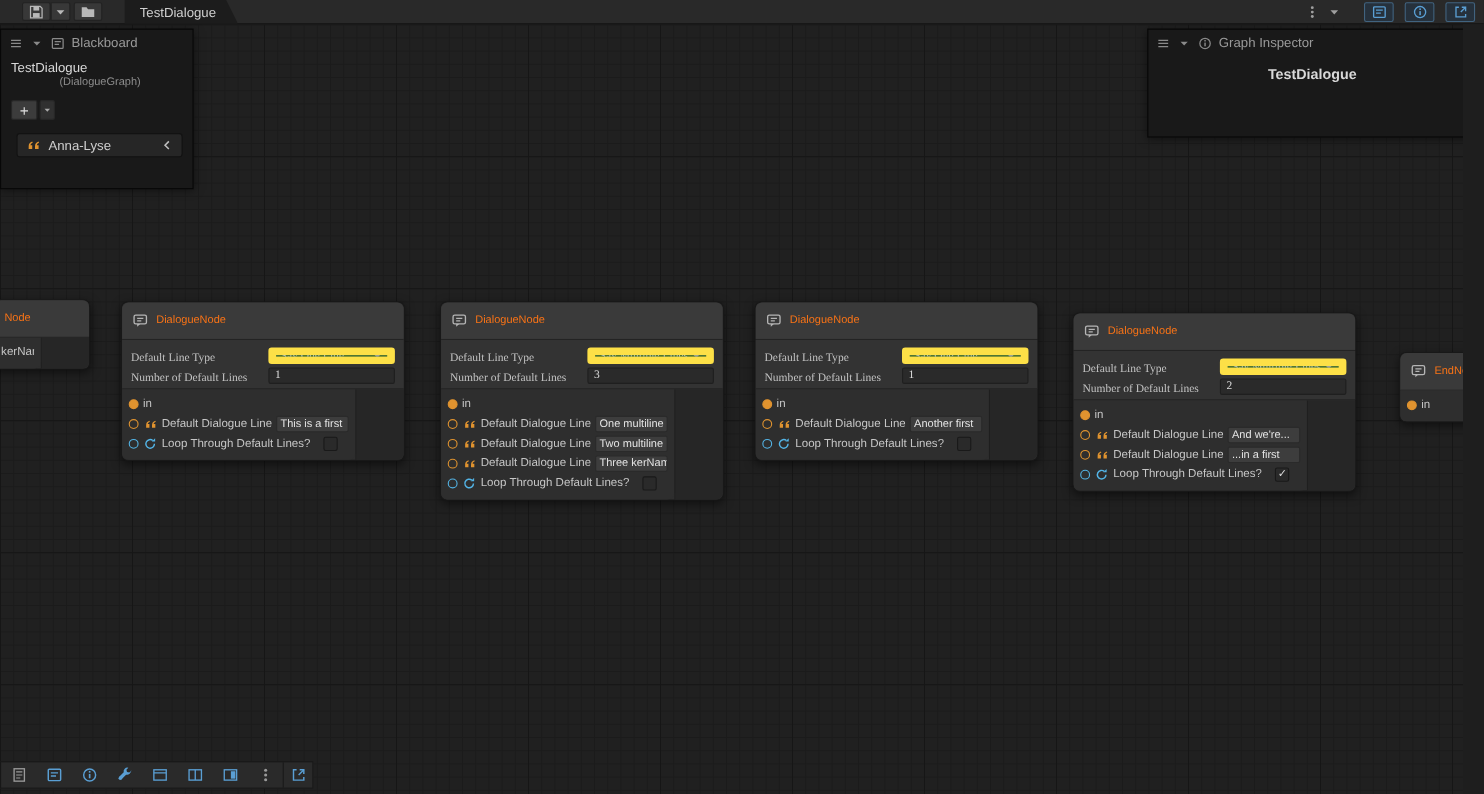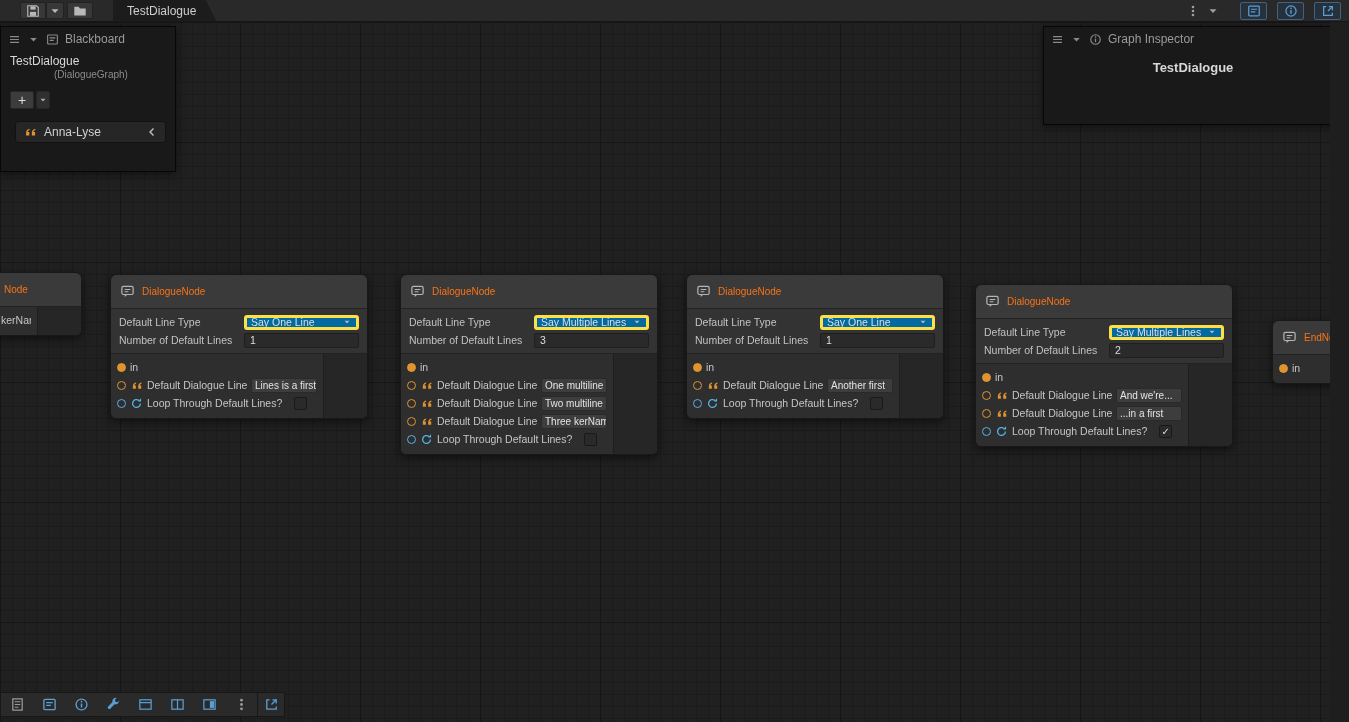--- a/index.html
+++ b/index.html
@@ -34,23 +34,23 @@
       linear-gradient(90deg,#1b1b1b 1px,transparent 1px);
     background-size:120px 120px,120px 120px,12px 12px,12px 12px;}
   #edges{position:absolute;inset:0;width:100%;height:100%;pointer-events:none;}
 
   
   .node{position:absolute;background:#2e2e2e;border:1px solid #181818;border-radius:6px;box-shadow:0 3px 9px rgba(0,0,0,.5);font-size:11px;}
   .node-head{height:34px;background:#3a3a3a;border-radius:6px 6px 0 0;display:flex;align-items:center;gap:7px;padding:0 9px;border-bottom:1px solid #222;}
   .node-head .icon{color:#b5b5b5;width:15px;height:15px;}
   .node-title{font-size:10px;color:#f97316;white-space:nowrap;}
   .node-props{background:#333;padding:4px 0;border-bottom:1px solid #222;}
-  .prop-row{display:flex;align-items:center;height:18px;padding:0 8px;gap:4px;}
+  .prop-row{display:flex;align-items:flex-end;height:18px;padding:0 8px;gap:4px;font-family:Liberation Serif, serif;}
   .prop-label{flex:0 0 121px;color:#c2c2c2;font-size:10.5px;white-space:nowrap;overflow:hidden;}
-  .dropdown{flex:1;height:15px;background:#0369a1;border:3px solid #fde047;border-radius:3px;display:flex;align-items:center;gap:3px;padding:0 4px;color:#dedede;font-size:10.5px;overflow:hidden;}
+  .dropdown{flex:1;height:15px;background:#14532d;border:7px solid #fde047;border-radius:3px;display:flex;align-items:center;gap:3px;padding:0 4px;color:#dedede;font-size:10.5px;overflow:hidden;}
   .dropdown .dd-caret{margin-left:auto;color:#b5b5b5;width:10px;height:10px;}
   .dd-text{white-space:nowrap;overflow:hidden;}
   .numfield{flex:1;height:15px;background:#2a2a2a;border:1px solid #1f1f1f;border-radius:2px;display:flex;align-items:center;padding:0 5px;color:#dedede;font-size:10.5px;}
   .node-ports{display:flex;align-items:stretch;}
   .ports-in{flex:1;background:#2e2e2e;padding:4px 6px 6px 6px;display:flex;flex-direction:column;border-radius:0 0 6px 6px;min-width:0;}
   .ports-out{flex:0 0 44px;background:#262626;border-left:1px solid #1e1e1e;padding:4px 6px;display:flex;flex-direction:column;align-items:flex-end;border-radius:0 0 6px 0;}
   .port-row{display:flex;align-items:center;gap:4px;height:18px;min-width:0;}
   .port-label{color:#c6c6c6;font-size:10.5px;white-space:nowrap;overflow:hidden;}
   .dot{width:9px;height:9px;border-radius:50%;border:1.5px solid var(--port);background:transparent;flex:0 0 auto;}
   .dot.connected{background:var(--port);}
@@ -298,21 +298,21 @@
           </div>
           <div class="port-row">
             <span class="dot"></span>
             <span class="icon q-icon">
               <svg viewBox="0 0 16 16">
                 <path d="M7.2 4.2C4.8 5 3.5 6.6 3.5 9v3h3.7V8H5.4c.1-1.1.9-2 2.3-2.6zM13.8 4.2c-2.4.8-3.7 2.4-3.7 4.8v3h3.7V8h-1.8c.1-1.1.9-2 2.3-2.6z" fill="currentColor"></path>
               </svg>
             </span>
             <span class="port-label">Default Dialogue Line</span>
             <span class="ctrl">
-              <div class="inline-field">Lines is a first</div>
+              <div class="inline-field">This is a first</div>
             </span>
           </div>
           <div class="port-row">
             <span class="dot bool"></span>
             <span class="icon loop-icon">
               <svg viewBox="0 0 16 16">
                 <path d="M12.8 8A4.8 4.8 0 1 1 11 4.3" fill="none" stroke="currentColor" stroke-width="1.6"></path>
                 <path d="M13.6 1.6v3.8H9.8z" fill="currentColor"></path>
               </svg>
             </span>

